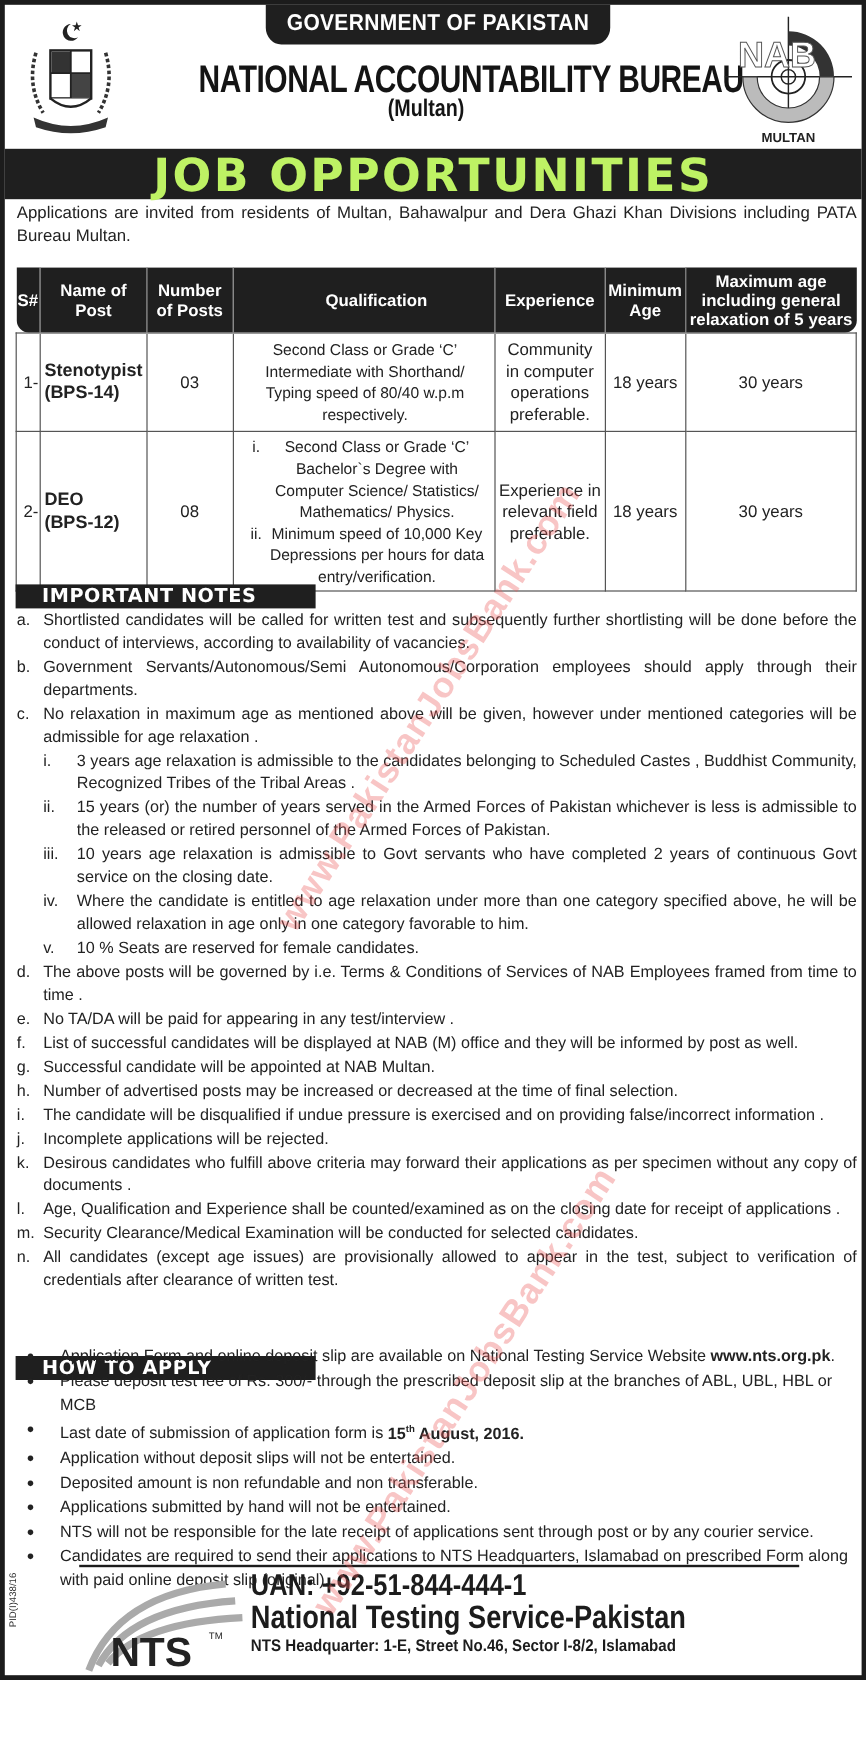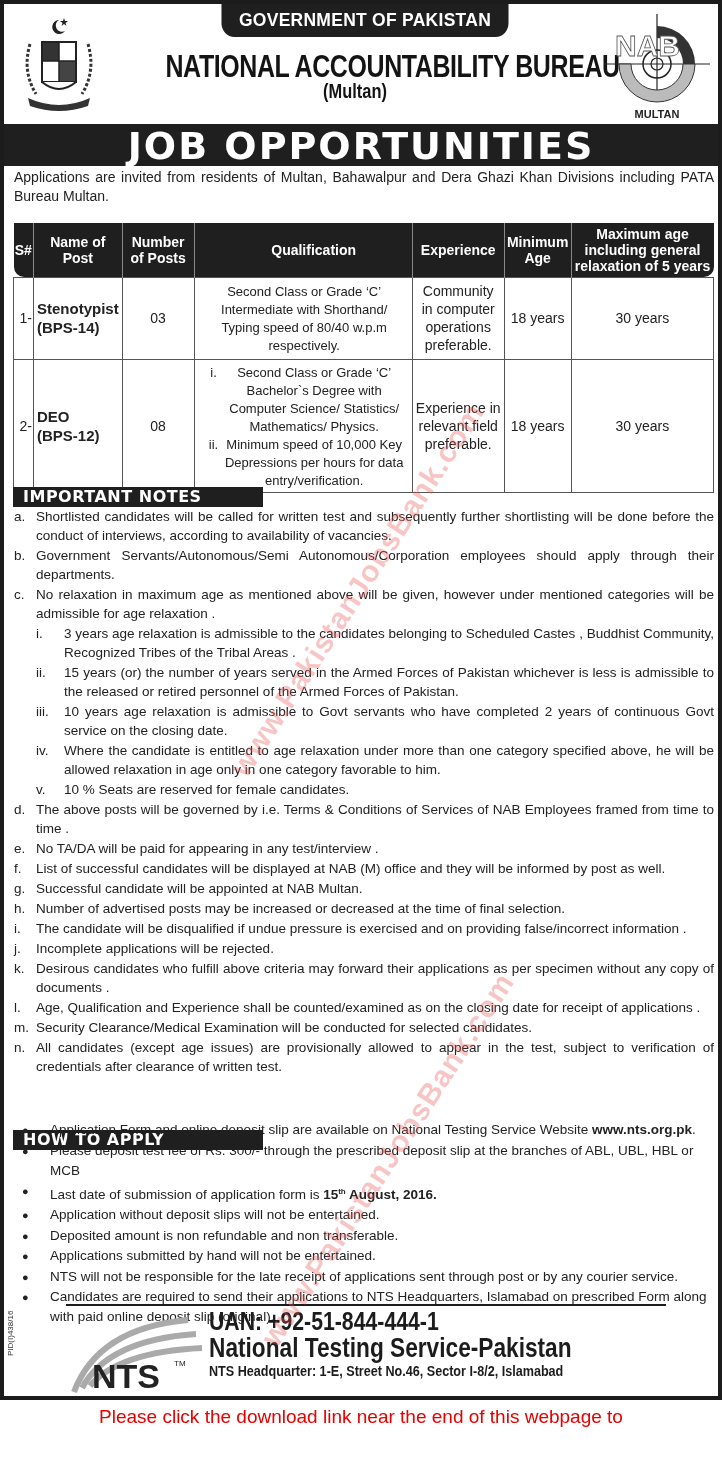--- a/index.html
+++ b/index.html
@@ -9,41 +9,41 @@
   .ad { position: absolute; left: 0; top: 0; width: 722px; height: 1400px; border: 4px solid #1c1c1c; background: #fff; }
 
   
   .header { position: absolute; left: 0; top: 0; width: 714px; height: 120px; }
   .gov-banner { position: absolute; left: 205px; top: 0; width: 312px; height: 33px; background: #1f1f1f; border-radius: 0 0 14px 14px; color: #fff; font-family: "Liberation Sans", sans-serif; font-weight: bold; font-size: 19px; text-align: center; line-height: 31px; letter-spacing: 0.3px; transform: scaleX(0.92); }
   .emblem { position: absolute; left: 14px; top: 12px; width: 82px; height: 96px; }
   .nab-logo { position: absolute; left: 598px; top: 6px; width: 110px; height: 112px; }
   .bureau-title { position: absolute; left: 108px; top: 44px; width: 486px; text-align: center; font-weight: bold; font-size: 32px; letter-spacing: -0.5px; transform: scaleX(0.78); transform-origin: center; white-space: nowrap; color: #141414; }
   .bureau-sub { position: absolute; left: 108px; top: 76px; width: 486px; text-align: center; font-weight: bold; font-size: 20px; transform: scaleX(0.82); color: #141414; }
 
-  .job-banner { position: absolute; left: 0; top: 120px; width: 714px; height: 42px; background: #1f1f1f; color: #ffffff; text-align: center; font-weight: bold; font-size: 38px; line-height: 44px; letter-spacing: 2px; font-family: "DejaVu Sans", sans-serif; }
+  .job-banner { position: absolute; left: 0; top: 120px; width: 714px; height: 42px; background: #1f1f1f; color: #bef264; text-align: center; font-weight: bold; font-size: 38px; line-height: 44px; letter-spacing: 2px; font-family: "DejaVu Sans", sans-serif; }
 
   .intro { position: absolute; left: 10px; top: 164px; width: 700px; font-size: 14px; line-height: 18.5px; text-align: justify; color: #222; transform-origin: left top; }
   .intro span { display: block; }
 
   
   .jobs-table { position: absolute; left: 9px; top: 219px; width: 701px; border-collapse: collapse; font-size: 14px; color: #222; }
   .jobs-table th { background: #1f1f1f; color: #fff; font-weight: bold; font-size: 14px; line-height: 16px; text-align: center; border-left: 1px solid #888; padding: 2px 1px; height: 54px; }
   .jobs-table th:first-child { border-left: none; border-radius: 0 0 0 10px; }
   .jobs-table th:last-child { border-radius: 0 0 10px 0; }
   .jobs-table td { border: 1px solid #555; vertical-align: middle; text-align: center; padding: 2px 3px; line-height: 18px; }
   .jobs-table td.left { text-align: left; margin-left: 10px; }
   .post-name { font-weight: bold; font-size: 15px; line-height: 19px; text-align: left; }
   .qual { font-size: 13px; line-height: 17px; text-align: justify; padding: 4px 8px 2px 8px !important; }
   .qual ol { list-style: none; }
   .qual li { display: flex; }
   .qual li .rn { width: 22px; flex: none; }
   .exp { font-size: 14px; line-height: 19px; }
 
   
-  .section-hdr { position: absolute; left: 9px; width: 250px; height: 20px; background: #1f1f1f; color: #fff; font-weight: bold; font-family: "DejaVu Sans", sans-serif; font-size: 16px; line-height: 20px; padding-left: 10px; letter-spacing: 0.5px; }
+  .section-hdr { position: absolute; left: 9px; width: 250px; height: 20px; background: #1f1f1f; color: #fff; font-weight: bold; font-family: "DejaVu Sans", sans-serif; font-size: 16px; line-height: 20px; padding-left: 22px; letter-spacing: 0.5px; }
   .sec-notes { top: 483px; }
   .sec-apply { top: 1126px; }
 
   .notes { position: absolute; left: 10px; top: 503px; width: 700px; font-size: 13.5px; color: #222; }
   .note { display: flex; line-height: 19px; margin-bottom: 1px; text-align: justify; }
   .note .lbl { width: 22px; flex: none; }
   .note .txt { flex: 1; }
   .sub-note { display: flex; line-height: 19px; margin-bottom: 1px; padding-left: 22px; text-align: justify; }
   .sub-note .lbl { width: 28px; flex: none; }
   .sub-note .txt { flex: 1; }
@@ -306,14 +306,13 @@
     <div class="addr">NTS Headquarter: 1-E, Street No.46, Sector I-8/2, Islamabad</div>
   </div>
 
   <div class="pid">PID(I)438/16</div>
 
   <div class="watermark" style="left:220px;top:760px;">www.PakistanJobsBank.com</div>
   <div class="watermark" style="left:250px;top:1330px;">www.PakistanJobsBank.com</div>
 </div>
 
 <div class="download-note">
-  <div>Please click the download link near the end of this webpage to</div>
 </div>
 
 </body></html>

